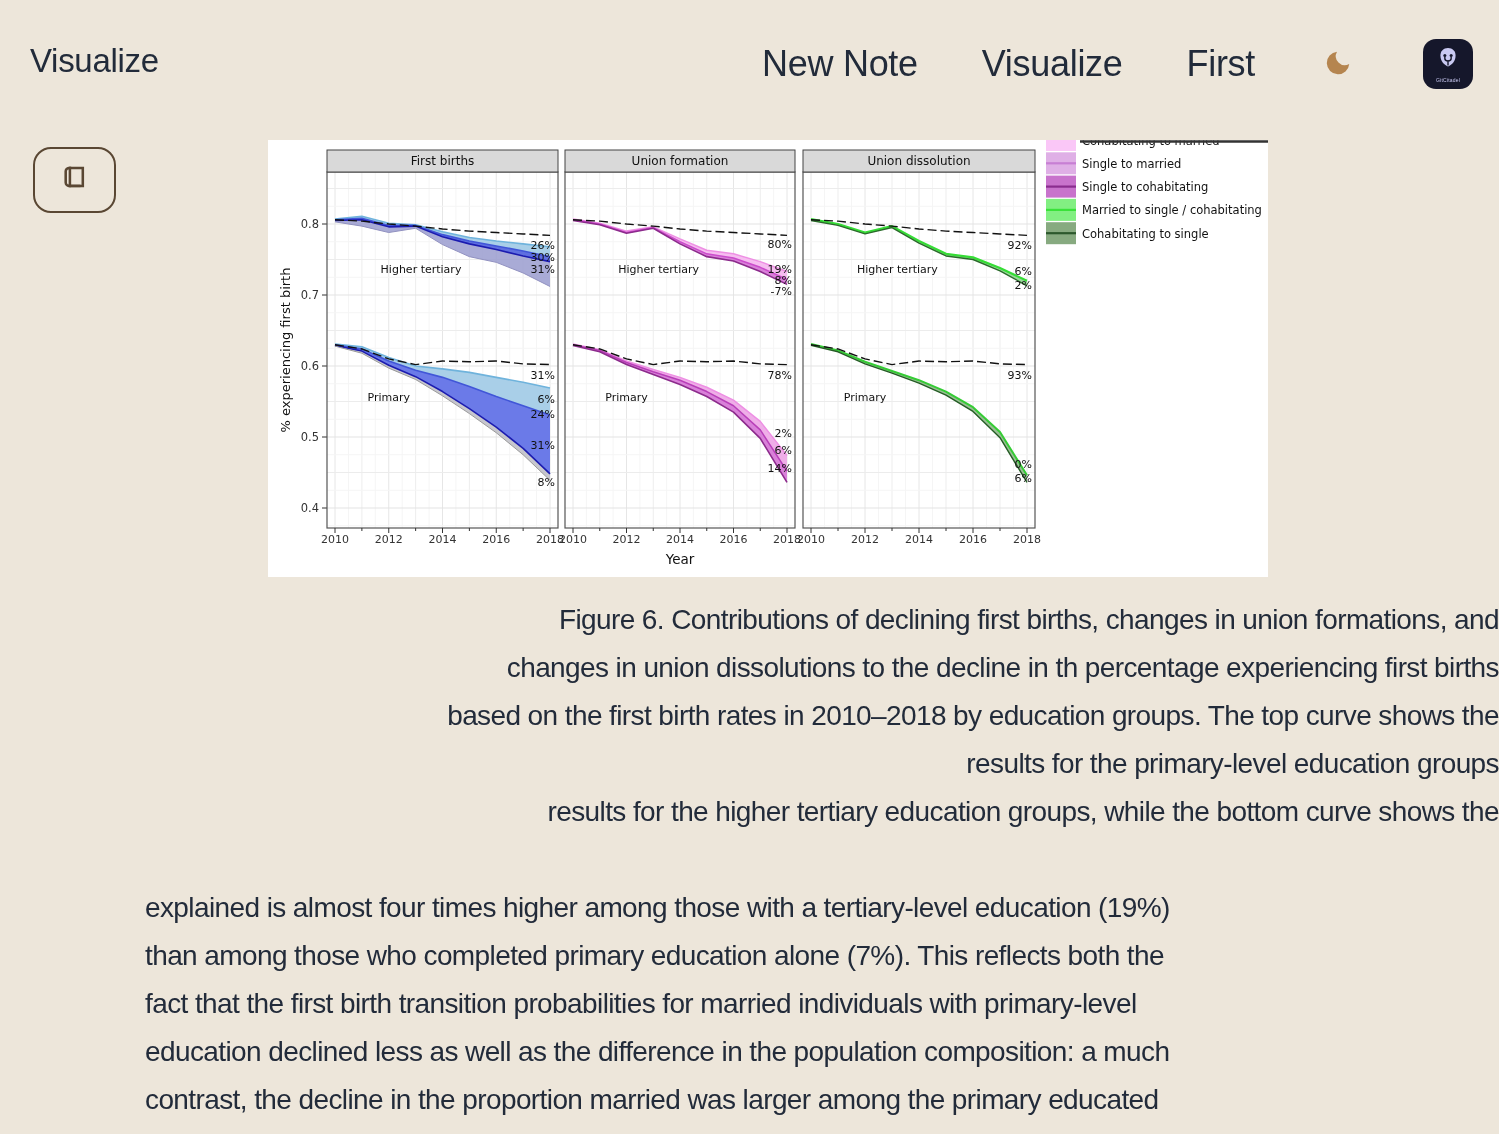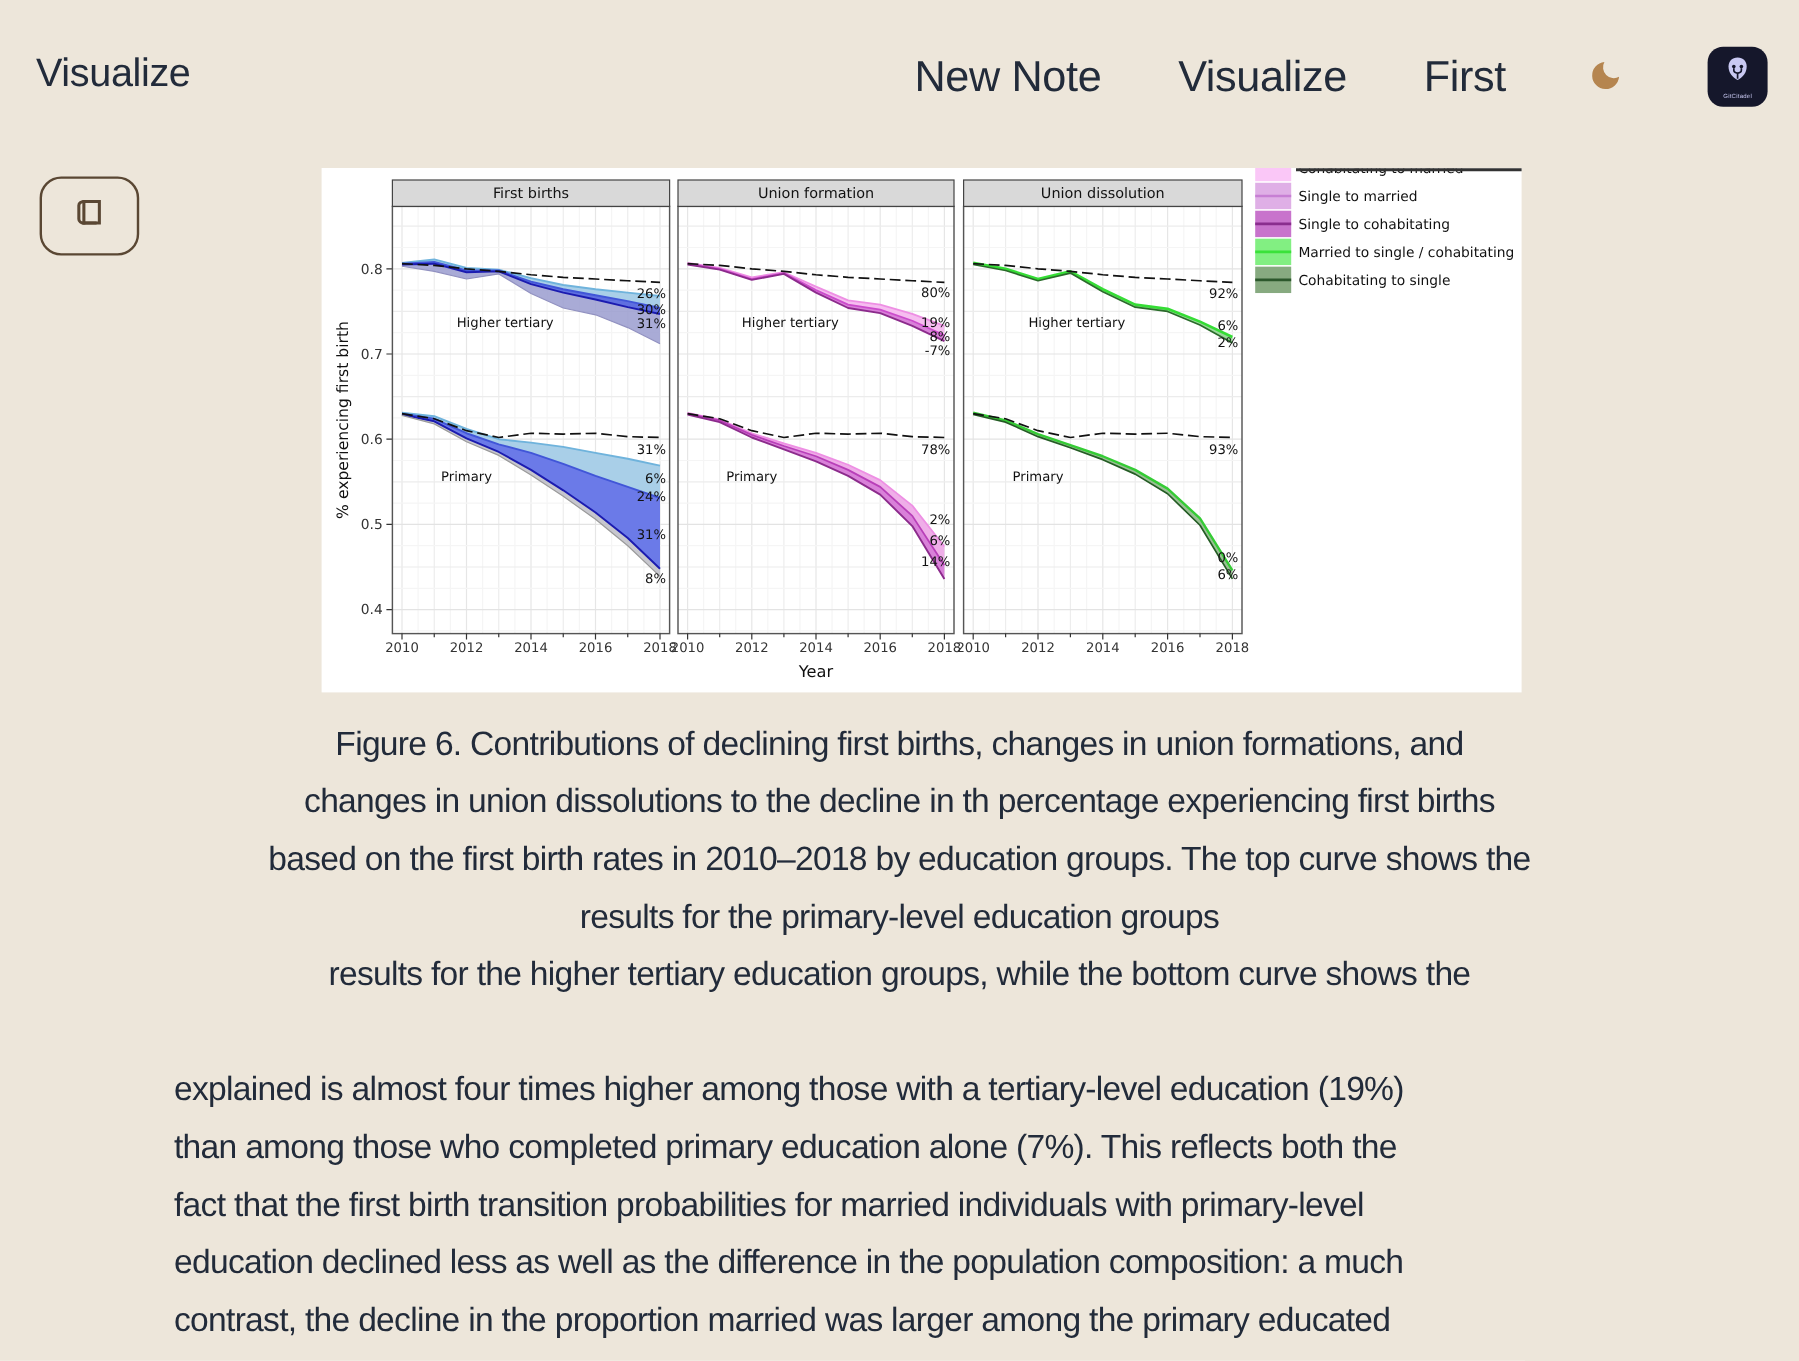--- a/index.html
+++ b/index.html
@@ -9,21 +9,21 @@
   .nav{position:absolute;top:36px;right:26px;display:flex;align-items:center;gap:64px;height:56px;}
   .nav .nav-link{font-size:36px;color:#222B3A;text-decoration:none;letter-spacing:-0.3px;cursor:pointer;}
   .theme-toggle{background:none;border:none;padding:0;margin-left:4px;cursor:pointer;display:flex;align-items:center;}
   .logo{width:50px;height:50px;background:#15172B;border-radius:13px;display:flex;flex-direction:column;
         align-items:center;justify-content:center;cursor:pointer;margin-left:6px;}
   .logo-label{font-size:5px;color:#C9C9F2;line-height:6px;letter-spacing:0.2px;}
   .book-btn{position:absolute;left:33px;top:147px;width:83px;height:66px;border:2.5px solid #5A4733;
         border-radius:18px;background:transparent;display:flex;align-items:center;justify-content:center;cursor:pointer;}
   .figure{position:absolute;left:268px;top:140px;width:1000px;height:437px;background:#ffffff;}
   .figure svg{display:block;}
-  .caption{position:absolute;left:0;top:596px;width:100%;text-align:center;
+  .caption{position:absolute;left:0;top:596px;width:100%;text-align:right;
         font-size:28px;line-height:48px;letter-spacing:-0.6px;}
   .caption div{white-space:nowrap;}
   .body-text{position:absolute;left:145px;top:884px;font-size:28px;line-height:48px;letter-spacing:-0.6px;text-align:left;}
   .body-text div{white-space:nowrap;}
 </style>
 </head>
 <body>
 
 <div class="page">
 

